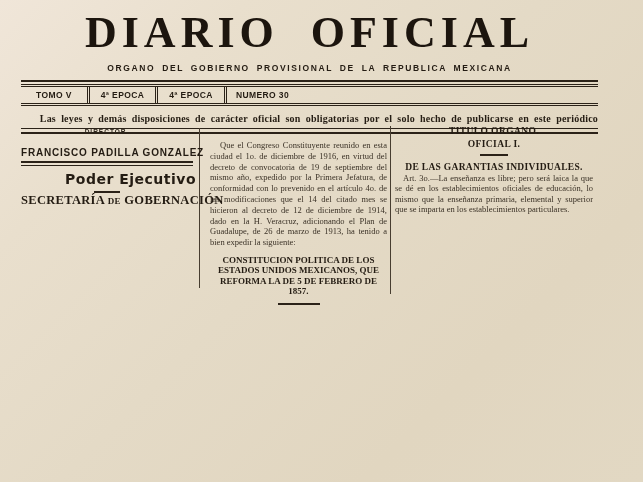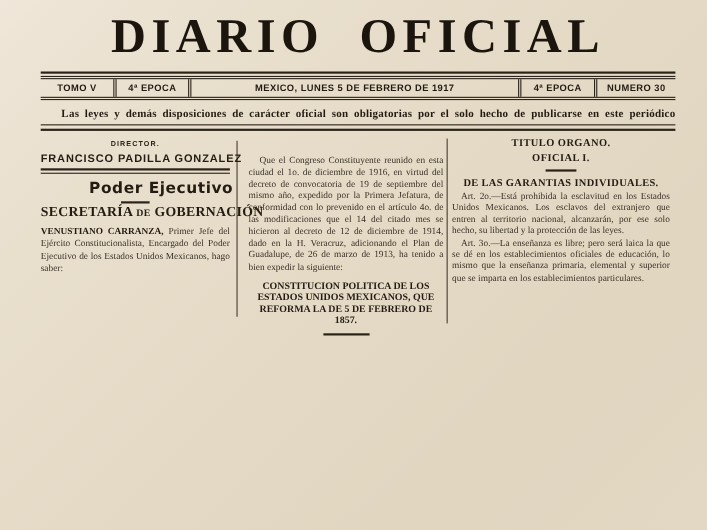--- a/index.html
+++ b/index.html
@@ -8,21 +8,21 @@
     font-family:"Liberation Serif", serif;
     background:#cfcabe;
     overflow:hidden;
   }
   .paper{
     position:relative;width:643px;height:482px;
     background:linear-gradient(135deg,#f0e6d9 0%,#e9dfcd 22%,#e4dac6 48%,#e1d6c0 75%,#e2d8c3 100%);
     color:#39302a;
     overflow:hidden;
   }
-  .content{position:absolute;left:37px;top:8px;width:577px;height:466px;}
+  .content{position:absolute;left:21px;top:8px;width:577px;height:466px;}
 
   
   .masthead-title{
     text-align:center;
     font-family:"Liberation Serif", serif;
     font-weight:bold;
     font-size:44px;
     line-height:50px;
     letter-spacing:5px;
     word-spacing:16px;
@@ -87,21 +87,21 @@
   .vdiv-1{left:178px;top:120px;height:160px;}
   .vdiv-2{left:369px;top:118px;height:168px;}
 
   .director-label{
     text-align:center;font-family:"Liberation Sans", sans-serif;
     font-size:6.5px;font-weight:bold;letter-spacing:1px;color:#2c241a;
   }
   .director-name{
     text-align:center;font-family:"Liberation Sans", sans-serif;
     font-size:10px;font-weight:bold;letter-spacing:0.8px;color:#241c13;
-    margin-top:4px;white-space:nowrap;
+    margin-top:12px;white-space:nowrap;
   }
   .rule-name{border-top:2px solid #2b2218;border-bottom:1px solid #2b2218;height:2px;margin-top:3px;}
   .poder-title{
     text-align:center;font-family:"DejaVu Sans", sans-serif;
     font-size:14px;font-weight:600;color:#241c13;margin-top:5px;
     letter-spacing:0.5px;white-space:nowrap;margin-left:44px;
   }
   .rule-short{width:26px;height:2px;background:#2b2218;margin:4px auto 0 auto;}
   .secretaria-title{
     text-align:center;font-family:"Liberation Serif", serif;
@@ -143,26 +143,26 @@
   .col-right .body-par.first{margin-top:3px;}
   .col-right .body-par{text-indent:8px;}
 </style>
 </head>
 <body>
 
 <div class="paper">
   <div class="content">
 
     <div class="masthead-title">DIARIO OFICIAL</div>
+    <div class="masthead-subtitle">ORGANO DEL GOBIERNO PROVISIONAL DE LA REPUBLICA MEXICANA</div>
     <div class="rule-sub"></div>
 
     <div class="info-bar">
       <div class="info-cell c-tomo">TOMO V</div>
       <div class="info-cell c-epoca-l">4ª EPOCA</div>
-      <div class="info-cell c-date">MEXICO, LUNES 5 DE FEBRERO DE 1917</div>
       <div class="info-cell c-epoca-r">4ª EPOCA</div>
       <div class="info-cell c-numero">NUMERO 30</div>
     </div>
 
     <div class="notice">Las leyes y demás disposiciones de carácter oficial son obligatorias por el solo hecho de publicarse en este periódico</div>
     <div class="rule-heavy"></div>
 
     <div class="vdiv vdiv-1"></div>
     <div class="vdiv vdiv-2"></div>
 
@@ -170,32 +170,30 @@
       <div class="director-label">DIRECTOR.</div>
       <div class="director-name">FRANCISCO PADILLA GONZALEZ</div>
       <div class="rule-name"></div>
       <div class="poder-title">Poder Ejecutivo</div>
       <div class="rule-short"></div>
       <div class="secretaria-title">
         <span>SECRETARÍA</span>
         <span class="small-de">DE</span>
         <span>GOBERNACIÓN</span>
       </div>
-      <div class="body-par"><span class="lead-bold">VENUSTIANO CARRANZA,</span><span> Primer Jefe del Ejército Constitucionalista, Encargado del Poder Ejecutivo de los Estados Unidos Mexicanos, hago saber:</span></div>
     </div>
 
     <div class="col col-mid">
       <div class="body-par indent">Que el Congreso Constituyente reunido en esta ciudad el 1o. de diciembre de 1916, en virtud del decreto de convocatoria de 19 de septiembre del mismo año, expedido por la Primera Jefatura, de conformidad con lo prevenido en el artículo 4o. de las modificaciones que el 14 del citado mes se hicieron al decreto de 12 de diciembre de 1914, dado en la H. Veracruz, adicionando el Plan de Guadalupe, de 26 de marzo de 1913, ha tenido a bien expedir la siguiente:</div>
       <div class="constitution-heading">CONSTITUCION POLITICA DE LOS ESTADOS UNIDOS MEXICANOS, QUE REFORMA LA DE 5 DE FEBRERO DE 1857.</div>
       <div class="rule-const"></div>
     </div>
 
     <div class="col col-right">
       <div class="titulo-heading">TITULO ORGANO.</div>
       <div class="capitulo-heading">OFICIAL I.</div>
       <div class="rule-cap"></div>
       <div class="chapter-heading">DE LAS GARANTIAS INDIVIDUALES.</div>
-      <div class="body-par">Art. 2o.—Está prohibida la esclavitud en los Estados Unidos Mexicanos. Los esclavos del extranjero que entren al territorio nacional, alcanzarán, por ese solo hecho, su libertad y la protección de las leyes.</div>
       <div class="body-par">Art. 3o.—La enseñanza es libre; pero será laica la que se dé en los establecimientos oficiales de educación, lo mismo que la enseñanza primaria, elemental y superior que se imparta en los establecimientos particulares.</div>
     </div>
 
   </div>
 </div>
 
 </body></html>

